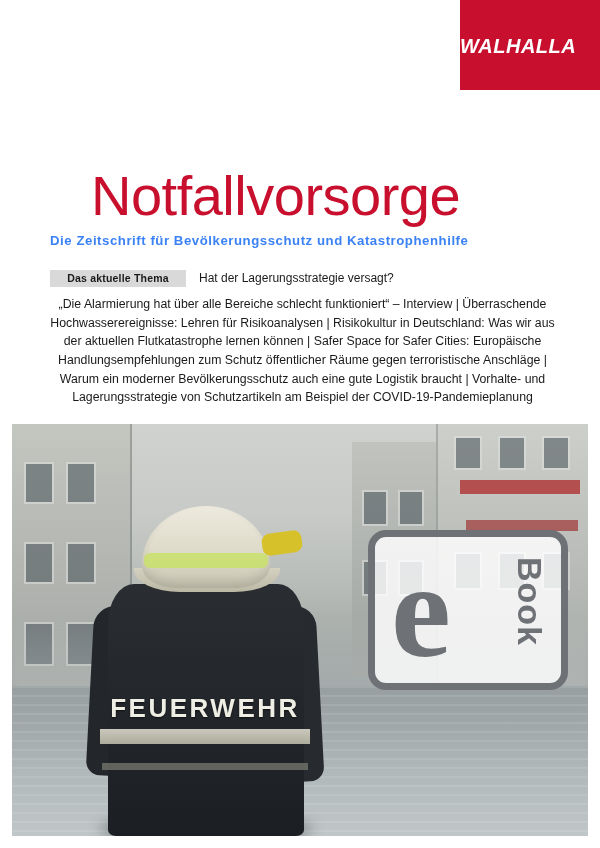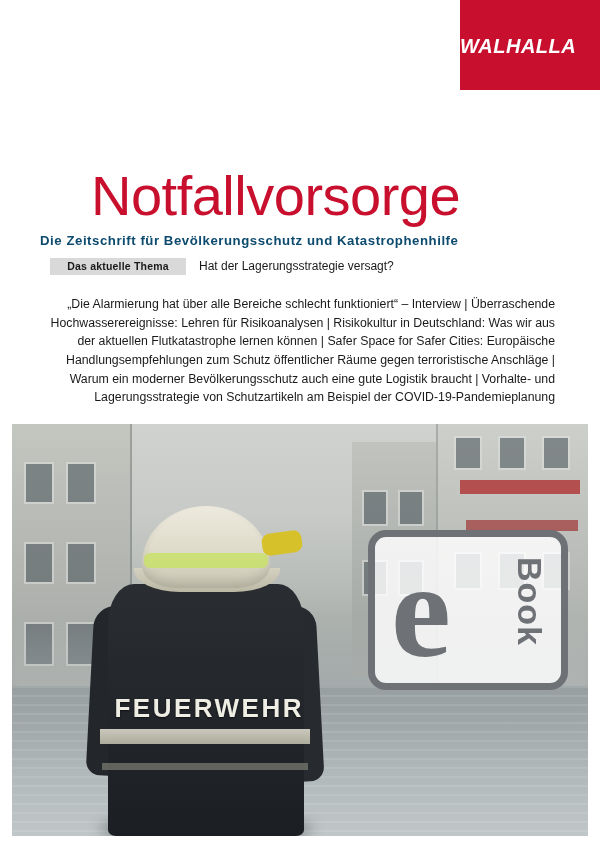--- a/index.html
+++ b/index.html
@@ -60,32 +60,32 @@
     color: #c8102e;
     font-size: 56px;
     font-weight: normal;
     letter-spacing: -0.5px;
     line-height: 1;
     margin-left: 41px;
   }
   .subtitle {
     position: absolute;
     top: 233px;
-    left: 40px;
+    left: 50px;
     width: 510px;
-    color: #0c4a6e;
+    color: #3b82f6;
     font-size: 13.2px;
     font-weight: bold;
     letter-spacing: 0.55px;
   }
 
   
   .topic-row {
     position: absolute;
-    top: 258px;
+    top: 270px;
     left: 50px;
     width: 510px;
     height: 17px;
   }
   .topic-badge {
     position: absolute;
     left: 0;
     top: 0;
     width: 136px;
     height: 17px;
@@ -107,21 +107,21 @@
 
   
   .teaser {
     position: absolute;
     top: 295px;
     left: 50px;
     width: 505px;
     font-size: 12.3px;
     color: #1a1a1a;
     line-height: 1.52;
-    text-align: right;
+    text-align: center;
   }
 
   
   .photo {
     position: absolute;
     top: 424px;
     left: 12px;
     width: 576px;
     height: 412px;
     overflow: hidden;
@@ -289,21 +289,21 @@
     bottom: 66px;
     height: 7px;
     background: #8e8d80;
     opacity: 0.6;
   }
   .back-text {
     position: absolute;
     left: 16px;
     right: 16px;
     bottom: 112px;
-    text-align: right;
+    text-align: center;
     color: #efeee4;
     font-weight: bold;
     font-size: 26px;
     letter-spacing: 2.5px;
     text-shadow: 0 1px 2px rgba(0,0,0,0.6);
   }
   .neck {
     position: absolute;
     left: 86px;
     bottom: 236px;

